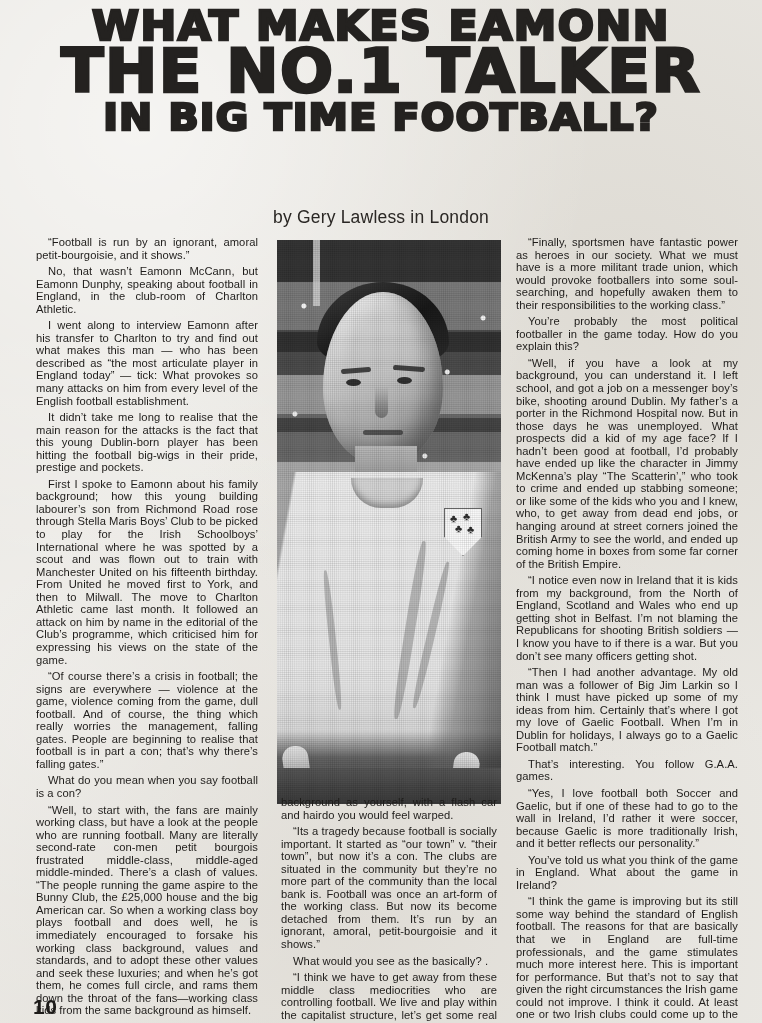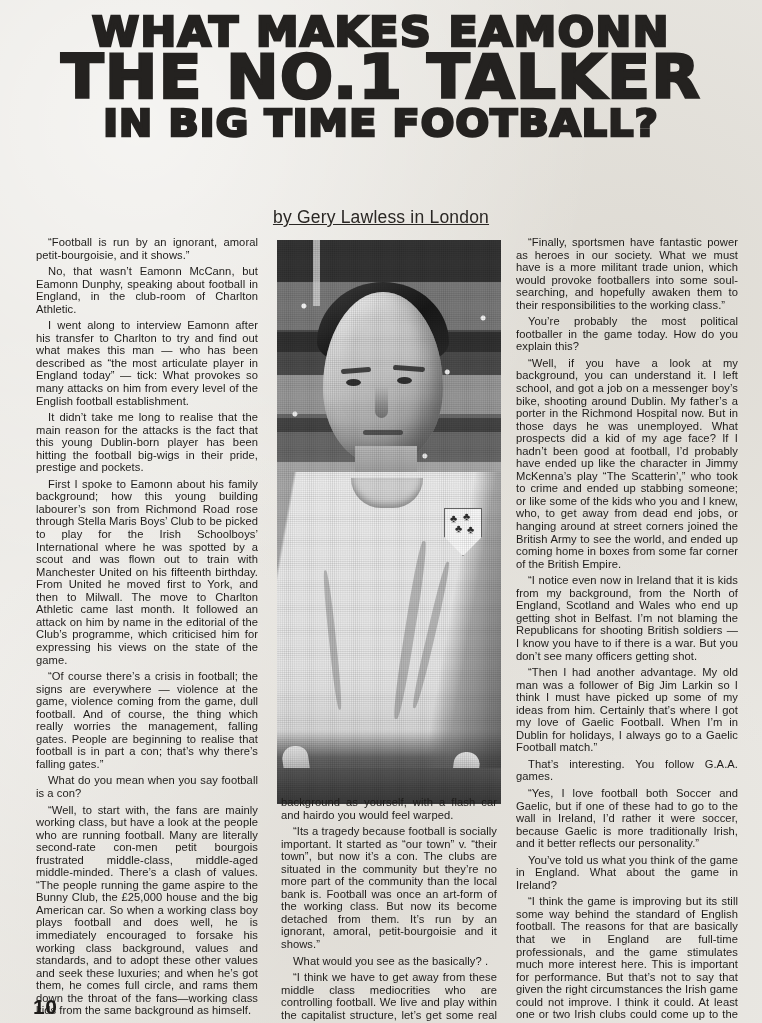--- a/index.html
+++ b/index.html
@@ -20,21 +20,20 @@
       radial-gradient(circle at 45% 88%, rgba(210,205,196,.42), rgba(255,255,255,0) 46%),
       radial-gradient(circle at 8% 70%, rgba(255,255,255,.35), rgba(255,255,255,0) 40%);
     pointer-events:none;
   }
 
   
   .masthead{
     position:absolute;left:0;right:0;top:8px;
     text-align:center;
     pointer-events:none;
-    margin-top:6px;
   }
   .hl{
     display:block;
     color:#242220;
     font-family:"DejaVu Sans", sans-serif;
     font-weight:bold;
     letter-spacing:1px;
     line-height:.92;
     -webkit-text-stroke:2.6px #242220;
     text-rendering:optimizeLegibility;
@@ -44,21 +43,20 @@
   .hl2{font-size:60px;letter-spacing:1.5px;margin-top:-2px;}
   .hl3{font-size:38px;letter-spacing:1.2px;margin-top:1px;}
 
   
   .byline{
     position:absolute;top:207px;left:0;right:0;
     text-align:center;
     font-size:17.5px;
     letter-spacing:.2px;
     color:#2a2724;
-    text-decoration:underline;
   }
 
   
   .col{
     position:absolute;
     font-size:11.2px;
     line-height:12.55px;
     text-align:justify;
     color:#1e1c1a;
     letter-spacing:.06px;

